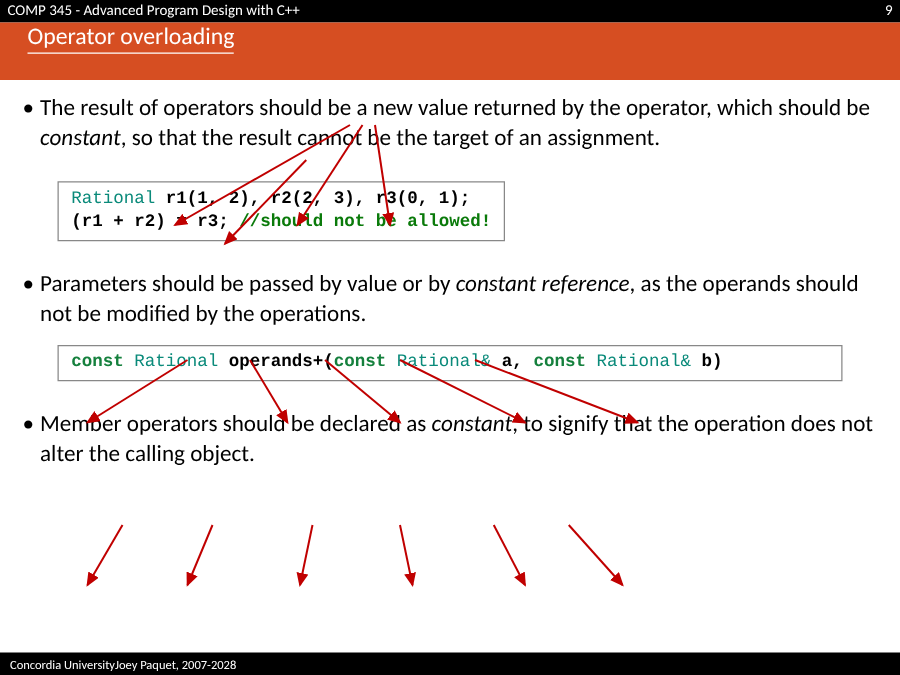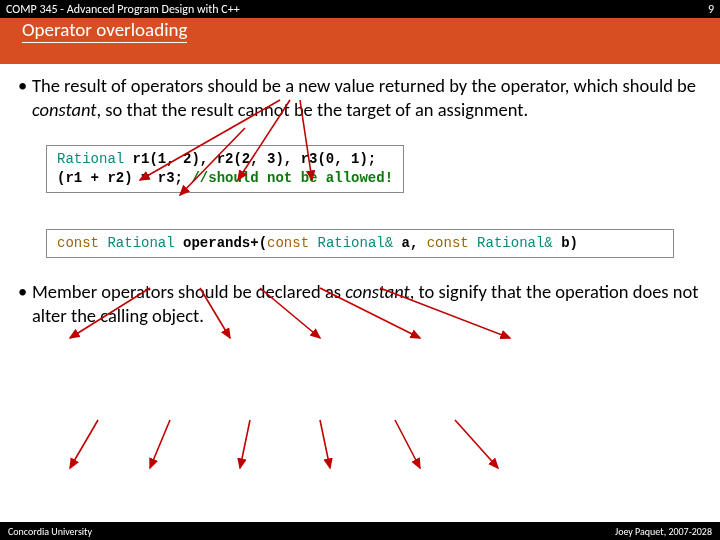--- a/index.html
+++ b/index.html
@@ -8,25 +8,25 @@
   .topbar { background: #000; color: #fff; height: 18px; font-size: 12px; display: flex; align-items: center; padding: 0 6px; justify-content: space-between; }
   .titlebar { background: #d64e22; color: #fff; height: 46px; display: flex; align-items: flex-start; padding-left: 22px; font-size: 19px; }
   .titlebar span { border-bottom: 1px solid #fff; padding-bottom: 1px; }
   .body { position: relative; padding: 10px 18px 0 18px; }
   ul { list-style: none; }
   li.bullet { font-size: 18.5px; line-height: 1.28; color: #000; margin-bottom: 10px; position: relative; padding-left: 14px; }
   li.bullet::before { content: "•"; position: absolute; left: 0; top: 0; color: #000; }
   .em-kw { font-style: italic; text-align: center; }
   .codebox { border: 1px solid #888; margin: 14px 0 22px 28px; padding: 4px 10px; font-family: Consolas, "Courier New", monospace; font-size: 14px; line-height: 1.35; display: inline-block; background: #fff; }
   .codebox.wide { display: block; margin-left: 28px; margin-right: 28px; }
-  .kw { color: #a16207; font-weight: normal; }
+  .kw { color: #15803d; font-weight: bold; }
   .typ { color: #0a8a7a; font-weight: normal; }
   .op  { color: #000; font-weight: bold; }
   .cm  { color: #0a7a0a; font-weight: bold; }
-  .footer { position: absolute; left: 0; bottom: 0; width: 720px; height: 18px; background: #000; color: #fff; font-size: 10px; display: flex; align-items: center; justify-content: space-between; padding: 0 8px; }
+  .footer { position: absolute; left: 0; bottom: 0; width: 720px; height: 18px; background: #000; color: #fff; font-size: 10px; display: flex; align-items: center; justify-content: flex-start; padding: 0 8px; }
   svg.arrows { position: absolute; left: 0; top: 0; pointer-events: none; }
 </style>
 </head>
 <body>
 
 <div class="slide">
 
   <div class="topbar">
     <span>COMP 345 - Advanced Program Design with C++</span>
     <span>9</span>
@@ -41,20 +41,25 @@
       <li class="bullet">
         <span>The result of operators should be a new value returned by the operator, which should be </span><span class="em-kw">constant</span><span>, so that the result cannot be the target of an assignment.</span>
       </li>
     </ul>
 
     <div class="codebox">
       <div><span class="typ">Rational</span><span class="op"> r1(1, 2), r2(2, 3), r3(0, 1);</span></div>
       <div><span class="op">(r1 + r2) = r3; </span><span class="cm">//should not be allowed!</span></div>
     </div>
 
+    <ul>
+      <li class="bullet">
+        <span>Parameters should be passed by value or  by </span><span class="em-kw">constant reference</span><span>, as the operands should not be modified by the operations.</span>
+      </li>
+    </ul>
 
     <div class="codebox wide">
       <span class="kw">const</span><span> </span><span class="typ">Rational</span><span class="op"> operands+(</span><span class="kw">const</span><span class="typ"> Rational&amp;</span><span class="op"> a, </span><span class="kw">const</span><span class="typ"> Rational&amp;</span><span class="op"> b)</span>
     </div>
 
     <ul>
       <li class="bullet">
         <span>Member operators should be declared as </span><span class="em-kw">constant</span><span>, to signify that the operation does not alter the calling object.</span>
       </li>
     </ul>

